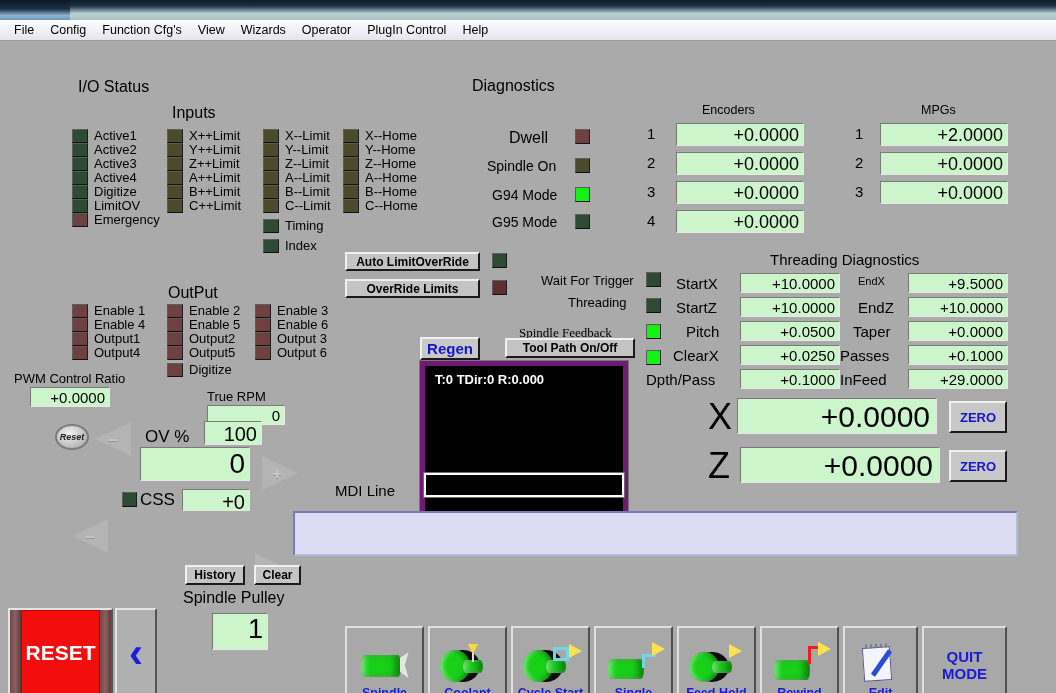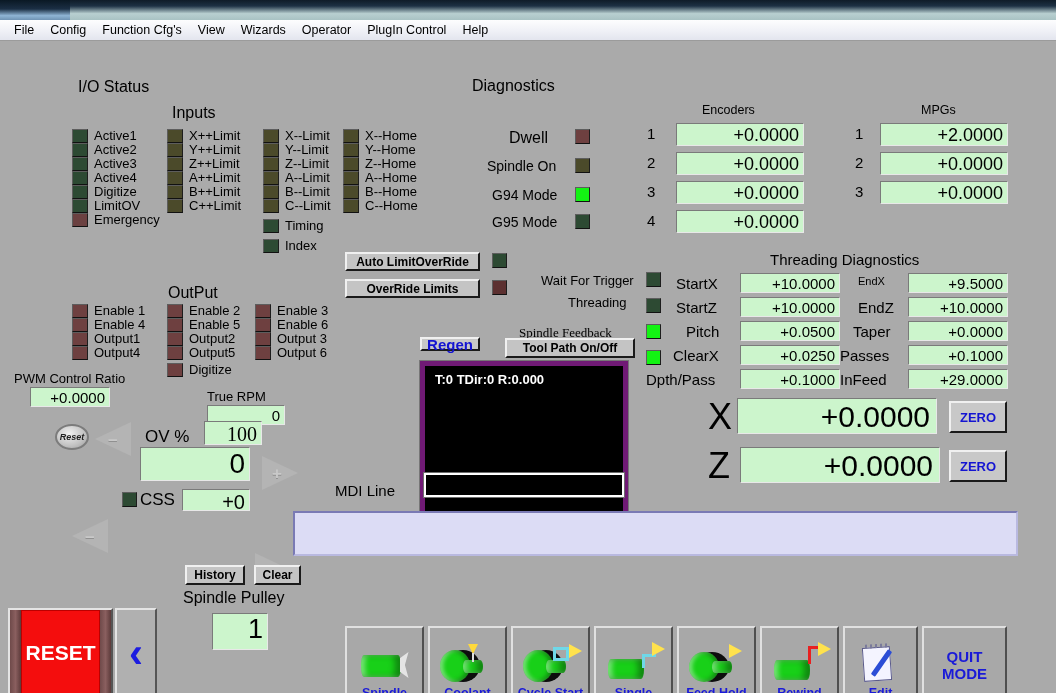--- a/index.html
+++ b/index.html
@@ -419,21 +419,21 @@
   <div class="abs lbl" style="left:207px;top:348px;">True RPM</div>
   <div class="abs dro" style="left:207px;top:364px;width:78px;height:20px;">0</div>
 
   <div class="abs knob" style="left:55px;top:383px;">Reset</div>
 
   <div class="abs arrow-wrap" style="left:95px;top:381px;">
     <div class="arrow arrow-l"></div>
     <div class="arrow-sign" style="left:13px;">–</div>
   </div>
   <div class="abs lbl" style="left:145px;top:386px;font-size:17px;">OV %</div>
-  <div class="abs dro med" style="left:204px;top:380px;width:58px;height:24px;font-family:Liberation Serif, serif;">100</div>
+  <div class="abs dro med" style="left:204px;top:380px;width:58px;height:24px;">100</div>
   <div class="abs arrow-wrap" style="left:262px;top:381px;">
     <div class="arrow arrow-r"></div>
     <div class="arrow-sign" style="left:10px;">+</div>
   </div>
 
   <div class="abs arrow-wrap" style="left:72px;top:410px;">
     <div class="arrow arrow-l"></div>
     <div class="arrow-sign" style="left:13px;">–</div>
   </div>
   <div class="abs dro" style="left:140px;top:406px;width:110px;height:34px;font-size:28px;padding-top:0;">0</div>
@@ -469,21 +469,21 @@
   <div class="abs lbl" style="left:541px;top:232px;font-size:13px;">Wait For Trigger</div>
   <div class="abs led green-dark sq" style="left:646px;top:231px;"></div>
 
   <div class="abs lbl" style="left:568px;top:246px;font-size:13px;margin-top:8px;">Threading</div>
   <div class="abs led green-dark sq" style="left:646px;top:257px;"></div>
 
   <div class="abs lbl" style="left:519px;top:284px;font-size:13px;font-family:Liberation Serif, serif;">Spindle Feedback</div>
   <div class="abs led green-bright sq" style="left:646px;top:283px;"></div>
   <div class="abs led green-bright sq" style="left:646px;top:309px;"></div>
 
-  <div class="abs btn blue" style="left:420px;top:296px;width:60px;height:14px;font-size:15px;">Regen</div>
+  <div class="abs btn blue" style="left:420px;top:296px;width:60px;height:23px;font-size:15px;">Regen</div>
   <div class="abs btn plain" style="left:505px;top:297px;width:130px;height:20px;">Tool Path On/Off</div>
 
   <div class="abs" id="toolpath" style="left:420px;top:320px;width:208px;height:180px;">
     <span>T:0  TDir:0  R:0.000</span>
   </div>
 
   <div class="abs lbl" style="left:335px;top:441px;font-size:15px;">MDI Line</div>
   <div class="abs" id="mdi-small" style="left:424px;top:432px;width:200px;height:24px;"></div>
   <div class="abs" id="mdi-entry" style="left:293px;top:470px;width:725px;height:45px;"></div>
 

